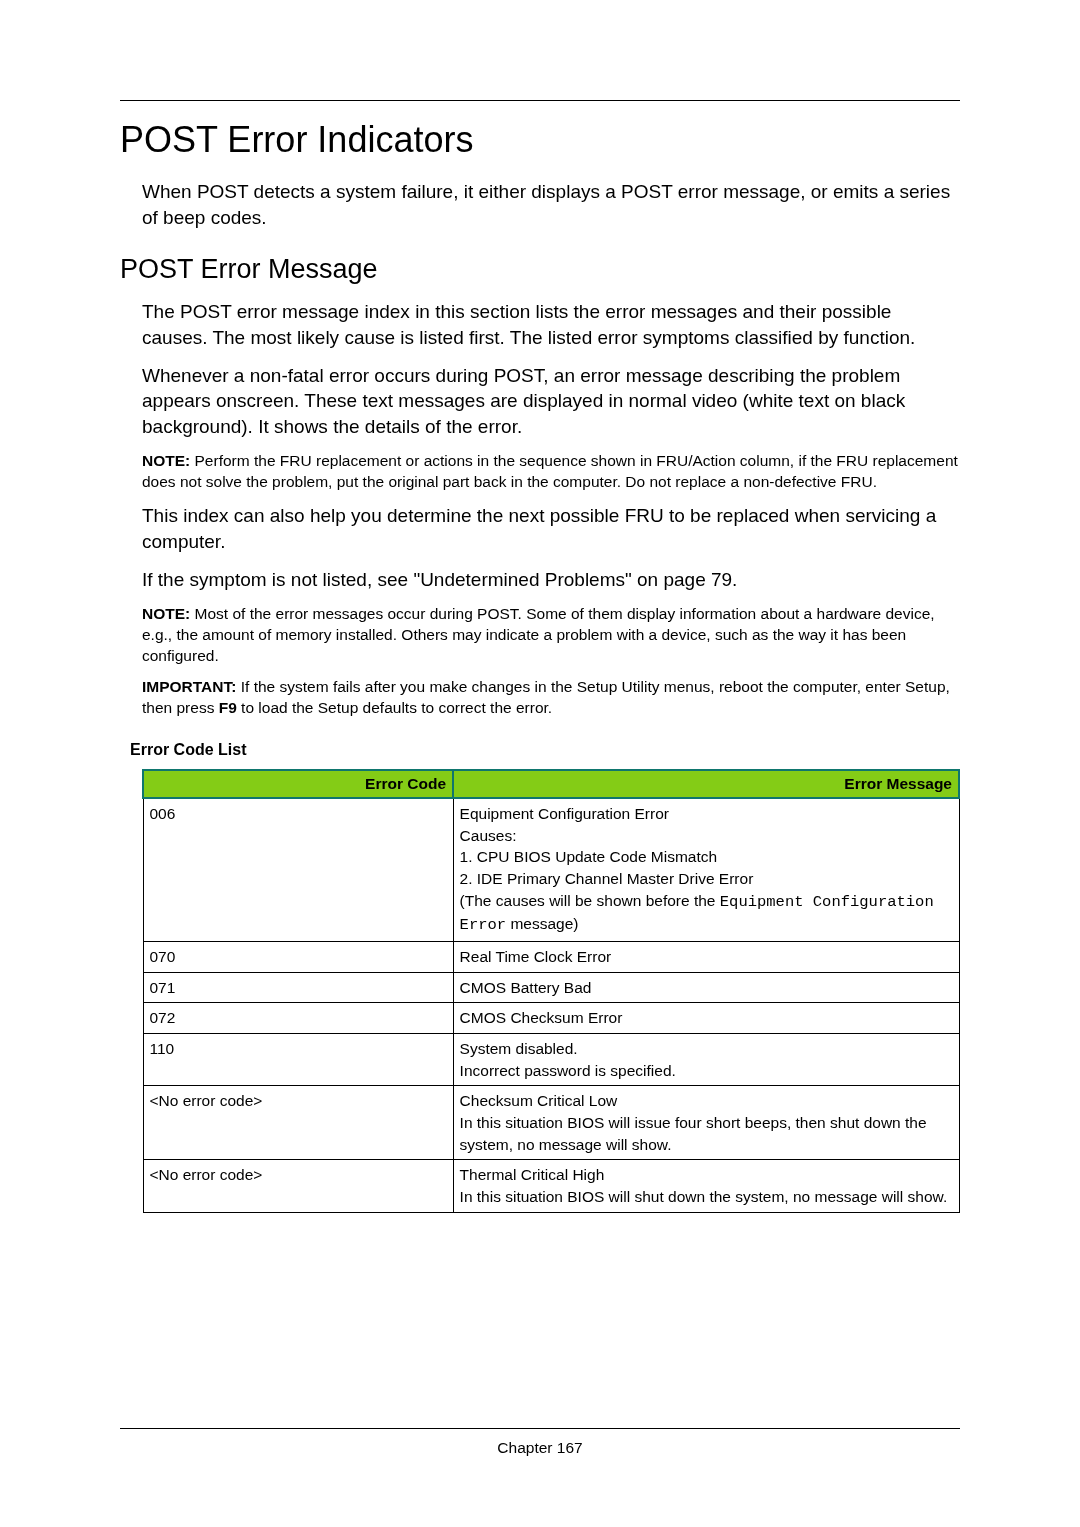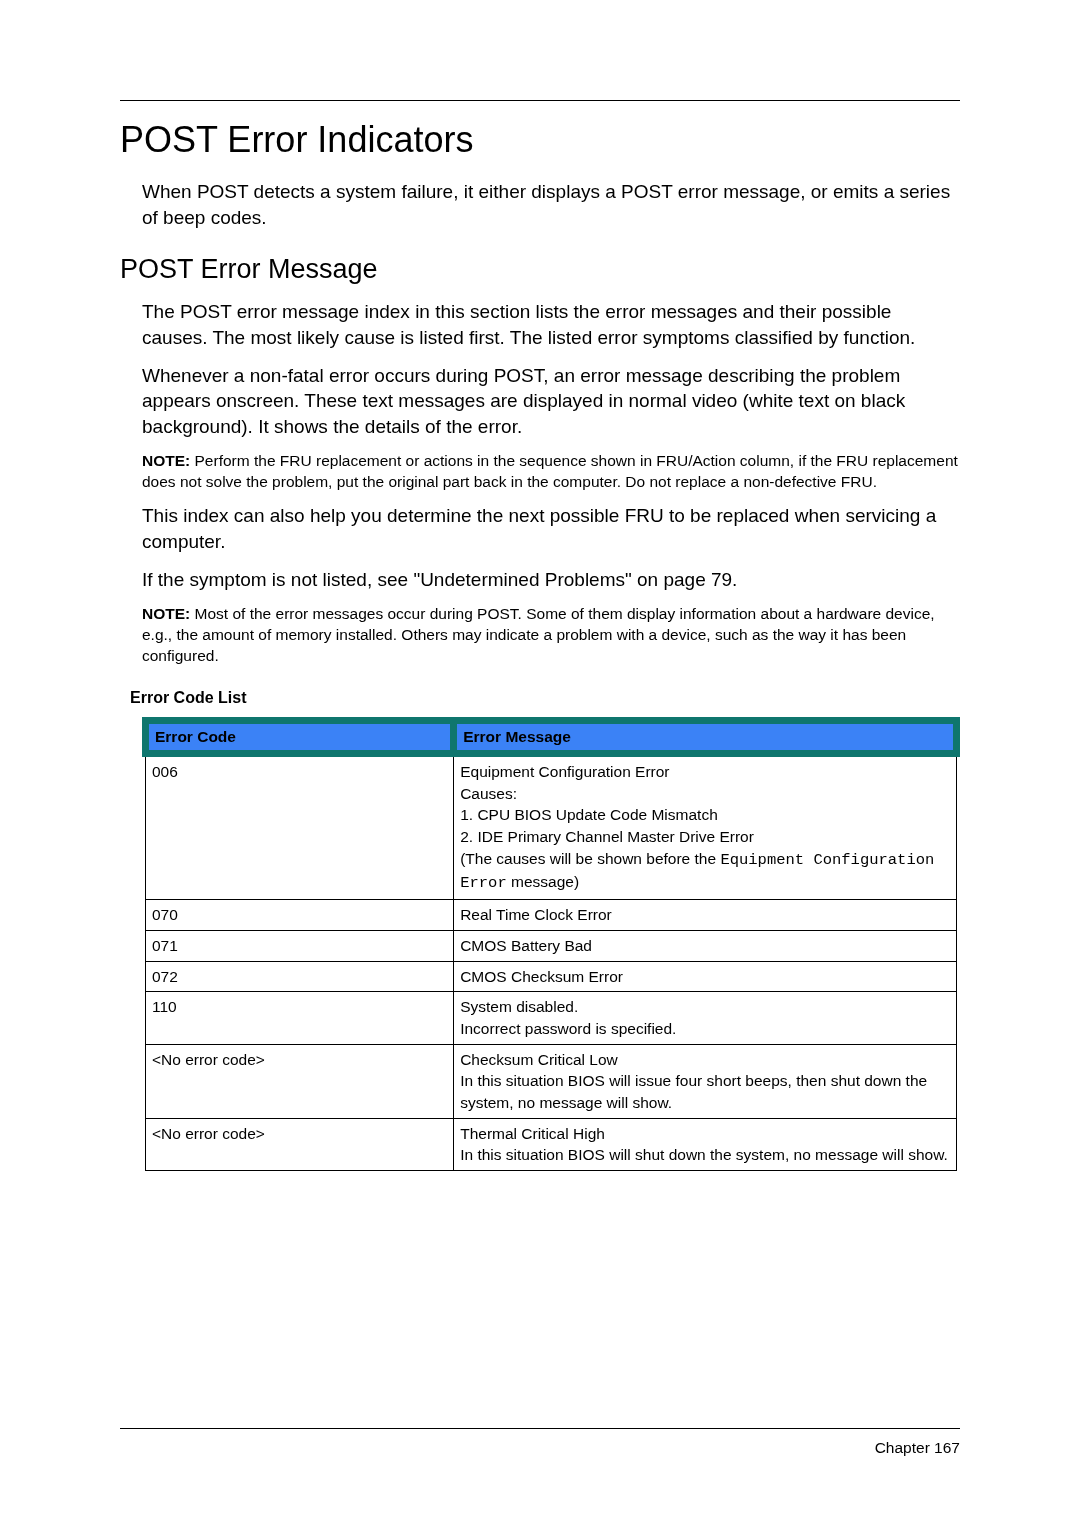--- a/index.html
+++ b/index.html
@@ -62,24 +62,24 @@
       margin-top: 22px;
       margin-bottom: 10px;
     }
     table.error-table {
       width: calc(100% - 22px);
       margin-left: 22px;
       border-collapse: collapse;
       font-size: 15.5px;
     }
     table.error-table th {
-      background: #3b82f6;
+      background: #84cc16;
       font-weight: bold;
-      text-align: left;
-      border: 7px solid #0f766e;
+      text-align: right;
+      border: 2px solid #0f766e;
       padding: 4px 6px;
     }
     table.error-table td {
       border: 1px solid #000;
       padding: 4px 6px;
       vertical-align: top;
       line-height: 1.4;
     }
     table.error-table td.code-col {
       width: 38%;
@@ -92,21 +92,21 @@
       left: 120px;
       right: 120px;
       bottom: 70px;
     }
     .footer-rule {
       border-top: 1px solid #000;
       margin-bottom: 10px;
     }
     .footer-row {
       display: flex;
-      justify-content: flex-end;
+      justify-content: center;
       font-size: 15.5px;
     }
     .bold { font-weight: bold; }
   </style>
 </head>
 <body>
 
 <div class="content-area">
   <div class="top-rule"></div>
 
@@ -125,20 +125,24 @@
   </div>
 
   <p class="body-text">This index can also help you determine the next possible FRU to be replaced when servicing a computer.</p>
   <p class="body-text">If the symptom is not listed, see "Undetermined Problems" on page 79.</p>
 
   <div class="note-block">
     <span class="label">NOTE:</span>
     <span class="note-body">Most of the error messages occur during POST. Some of them display information about a hardware device, e.g., the amount of memory installed. Others may indicate a problem with a device, such as the way it has been configured.</span>
   </div>
 
+  <div class="note-block important-block">
+    <span class="label">IMPORTANT:</span>
+    <span>If the system fails after you make changes in the Setup Utility menus, reboot the computer, enter Setup, then press </span><span class="bold">F9</span><span> to load the Setup defaults to correct the error.</span>
+  </div>
 
   <div class="section-heading">Error Code List</div>
 
   <table class="error-table">
     <thead>
       <tr>
         <th>Error Code</th>
         <th>Error Message</th>
       </tr>
     </thead>

